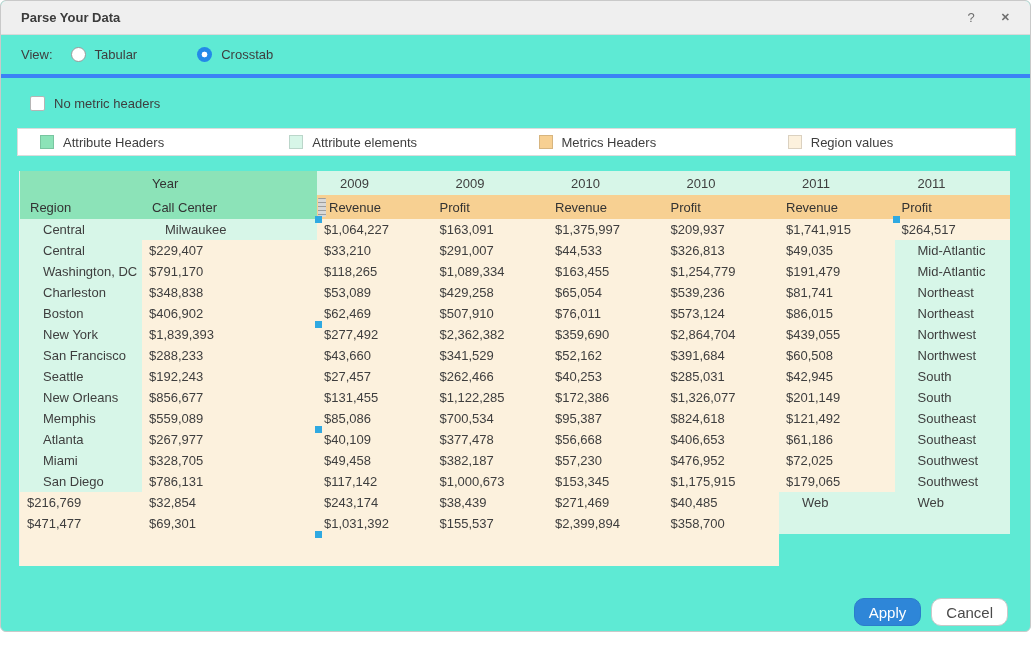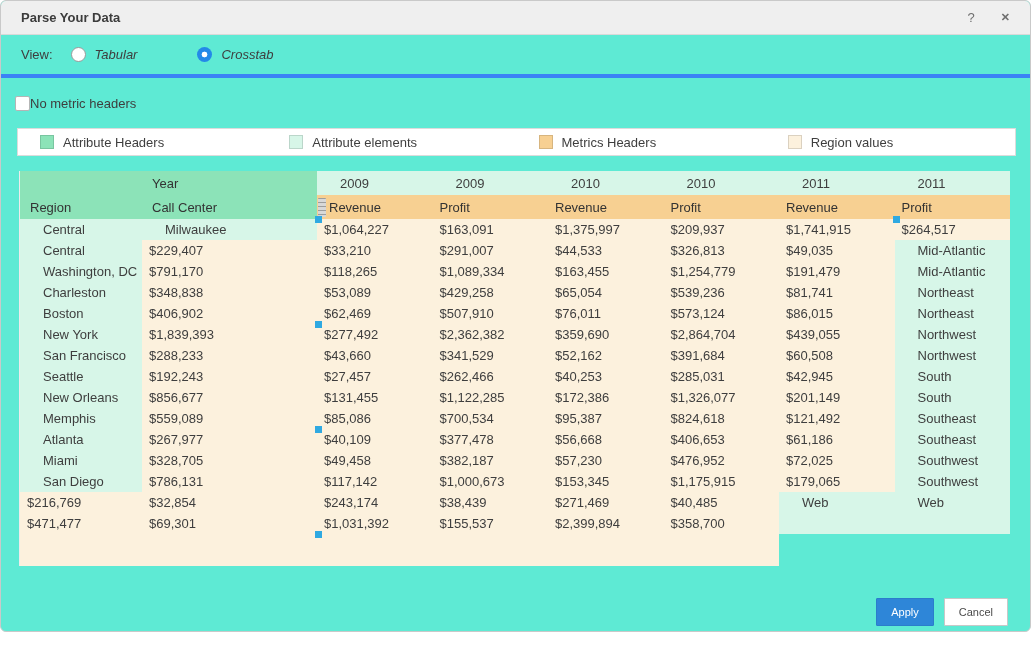--- a/index.html
+++ b/index.html
@@ -22,34 +22,34 @@
   .tb-icon { color:#6f6f6f; font-size:13px; cursor:pointer; line-height:1; }
   .tb-icon.close { font-size:11px; font-weight:bold; }
 
   
   .view-row {
     position:absolute; top:34px; left:0; right:0; height:43px;
     display:flex; align-items:center; padding:0 20px;
     border-bottom:4px solid #3b82f6;
   }
   .view-label { color:#3e3e3e; margin-right:18px; }
-  .radio-opt { display:flex; align-items:flex-end; gap:9px; margin-right:60px; cursor:pointer;font-style:italic; }
+  .radio-opt { display:flex; align-items:flex-end; gap:9px; margin-right:60px; cursor:pointer; }
   .radio {
     width:15px; height:15px; border-radius:50%;
     border:1px solid #9a9a9a; background:#fff; flex:0 0 auto;
   }
   .radio.selected {
     border:none;
     background:radial-gradient(circle at center, #ffffff 0 2.6px, #2389e8 3.2px);
   }
 
   
   .checkbox-row {
-    position:absolute; top:92px; left:14px; height:20px;
-    display:flex; align-items:center; text-align:right;
+    position:absolute; top:92px; left:29px; height:20px;
+    display:flex; align-items:center; gap:9px;text-align:right;
   }
   .checkbox {
     width:15px; height:15px; border:1px solid #b5b5b5; border-radius:2px; background:#fff;
     flex:0 0 auto; cursor:pointer;
   }
 
   
   .legend {
     position:absolute; top:127px; left:16px; width:999px; height:28px;
     border:1px solid #dcdcdc; background:#fff;
@@ -78,21 +78,21 @@
   .grip {
     display:inline-block; width:8px; height:19px; margin-right:3px; border-radius:1px;
     background:repeating-linear-gradient(to bottom, #9d9d9d 0 1px, #d8d8d8 1px 4px);
     flex:0 0 auto; cursor:grab;
   }
   .marker { position:absolute; width:7px; height:7px; background:#2fa9e1; }
 
   
   .footer { position:absolute; top:597px; right:22px; display:flex; gap:10px; }
   .btn {
-    height:28px; padding:0 14px; font-size:11px; border-radius:1px;
+    height:28px; padding:0 14px; font-size:15px; border-radius:10px;
     display:flex; align-items:center; justify-content:center; cursor:pointer;
     font-family:"Liberation Sans", sans-serif;
   }
   .btn-apply { background:#2e86d8; color:#fff; border:1px solid #2b7dcb; }
   .btn-cancel { background:#fff; color:#4a4a4a; border:1px solid #c8c8c8; }
 </style>
 </head>
 <body>
 
 <div class="dialog">

